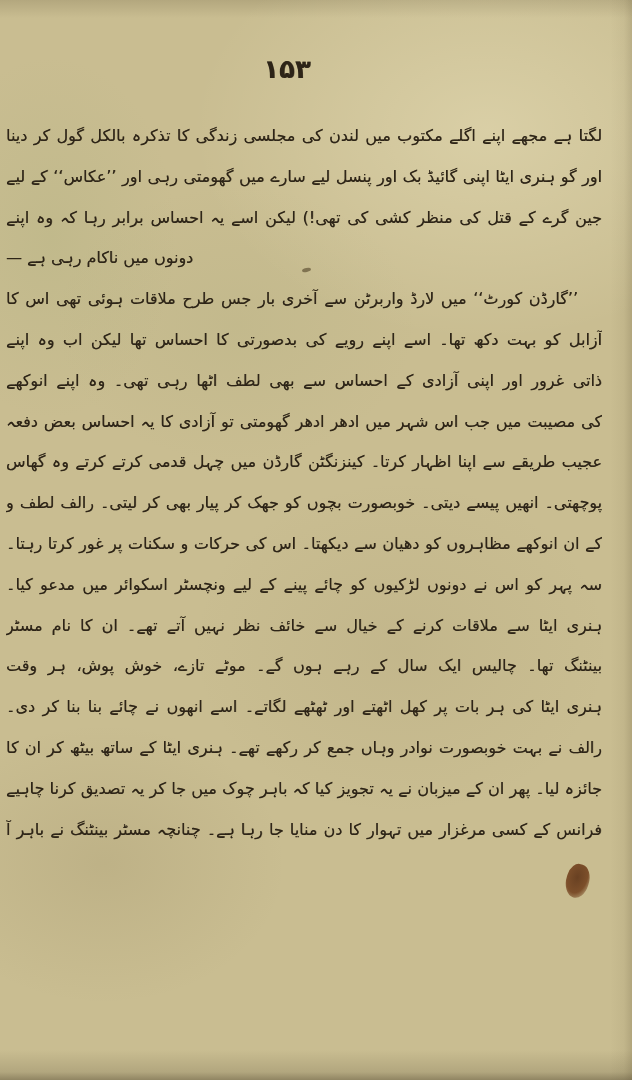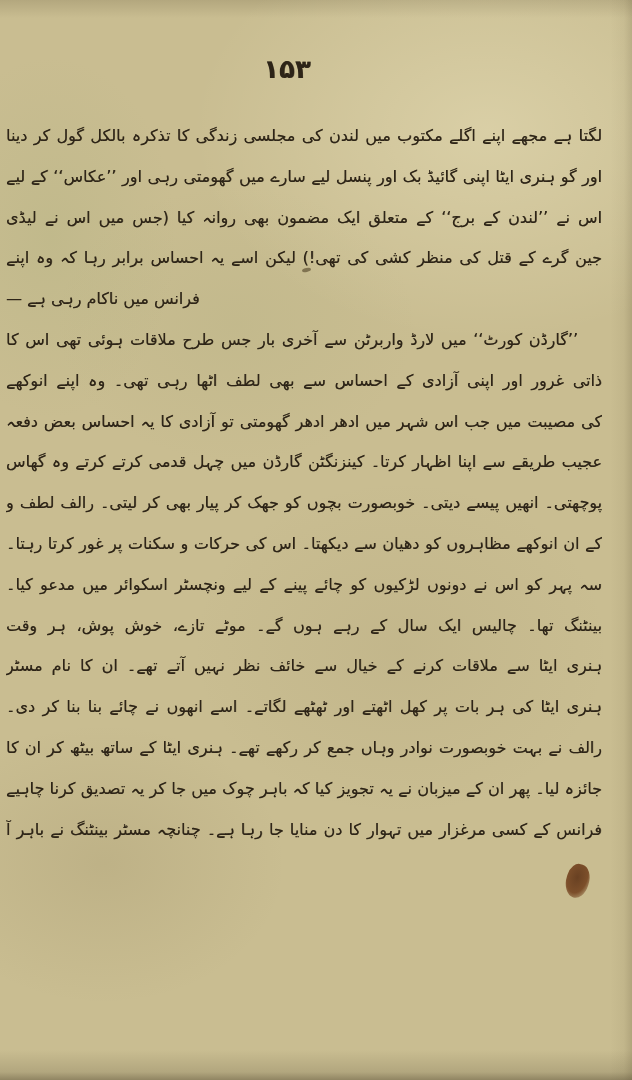--- a/index.html
+++ b/index.html
@@ -92,32 +92,32 @@
 </style>
 </head>
 <body>
 
 <div class="scan">
   <div class="page-number">۱۵۳</div>
 
   <div class="text-block">
       <div class="line">لگتا ہے مجھے اپنے اگلے مکتوب میں لندن کی مجلسی زندگی کا تذکرہ بالکل گول کر دینا پڑے گا۔‘‘</div>
       <div class="line">اور گو ہنری ایٹا اپنی گائیڈ بک اور پنسل لیے سارے میں گھومتی رہی اور ’’عکاس‘‘ کے لیے</div>
-      <div class="line">اس نے ’’لندن کے برج‘‘ کے متعلق ایک مضمون بھی روانہ کیا (جس میں اس نے لیڈی</div>
       <div class="line">جین گرے کے قتل کی منظر کشی کی تھی!) لیکن اسے یہ احساس برابر رہا کہ وہ اپنے اصل</div>
-      <div class="line para-end">فرانس میں ناکام رہی ہے —</div>
+      <div class="line para-end">دونوں میں ناکام رہی ہے —</div>
       <div class="line para-start">’’گارڈن کورٹ‘‘ میں لارڈ واربرٹن سے آخری بار جس طرح ملاقات ہوئی تھی اس کا</div>
+      <div class="line">آزابل کو بہت دکھ تھا۔ اسے اپنے رویے کی بدصورتی کا احساس تھا لیکن اب وہ اپنے</div>
       <div class="line">ذاتی غرور اور اپنی آزادی کے احساس سے بھی لطف اٹھا رہی تھی۔ وہ اپنے انوکھے ساتھیوں</div>
       <div class="line">کی مصیبت میں جب اس شہر میں ادھر ادھر گھومتی تو آزادی کا یہ احساس بعض دفعہ بڑے</div>
       <div class="line">عجیب طریقے سے اپنا اظہار کرتا۔ کینزنگٹن گارڈن میں چہل قدمی کرتے کرتے وہ گھاس پر</div>
       <div class="line">پوچھتی۔ انھیں پیسے دیتی۔ خوبصورت بچوں کو جھک کر پیار بھی کر لیتی۔ رالف لطف و کرم</div>
       <div class="line">کے ان انوکھے مظاہروں کو دھیان سے دیکھتا۔ اس کی حرکات و سکنات پر غور کرتا رہتا۔ ایک</div>
       <div class="line">سہ پہر کو اس نے دونوں لڑکیوں کو چائے پینے کے لیے ونچسٹر اسکوائر میں مدعو کیا۔ وہاں</div>
+      <div class="line">ہنری ایٹا سے ملاقات کرنے کے خیال سے خائف نظر نہیں آتے تھے۔ ان کا نام مسٹر</div>
       <div class="line">بینٹنگ تھا۔ چالیس ایک سال کے رہے ہوں گے۔ موٹے تازے، خوش پوش، ہر وقت</div>
-      <div class="line">ہنری ایٹا سے ملاقات کرنے کے خیال سے خائف نظر نہیں آتے تھے۔ ان کا نام مسٹر</div>
       <div class="line">ہنری ایٹا کی ہر بات پر کھل اٹھتے اور ٹھٹھے لگاتے۔ اسے انھوں نے چائے بنا بنا کر دی۔</div>
       <div class="line">رالف نے بہت خوبصورت نوادر وہاں جمع کر رکھے تھے۔ ہنری ایٹا کے ساتھ بیٹھ کر ان کا</div>
       <div class="line">جائزہ لیا۔ پھر ان کے میزبان نے یہ تجویز کیا کہ باہر چوک میں جا کر یہ تصدیق کرنا چاہیے گویا</div>
       <div class="line">فرانس کے کسی مرغزار میں تہوار کا دن منایا جا رہا ہے۔ چنانچہ مسٹر بینٹنگ نے باہر آ کر ہنری</div>
     </div>
 
   <div class="stain"></div>
   <div class="speck"></div>
 </div>
 

